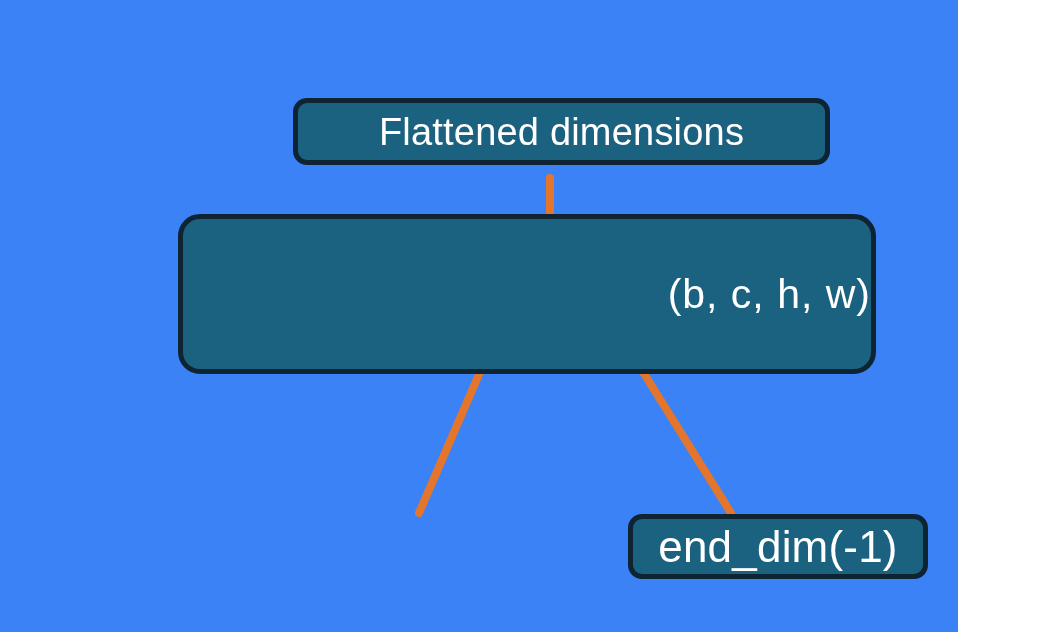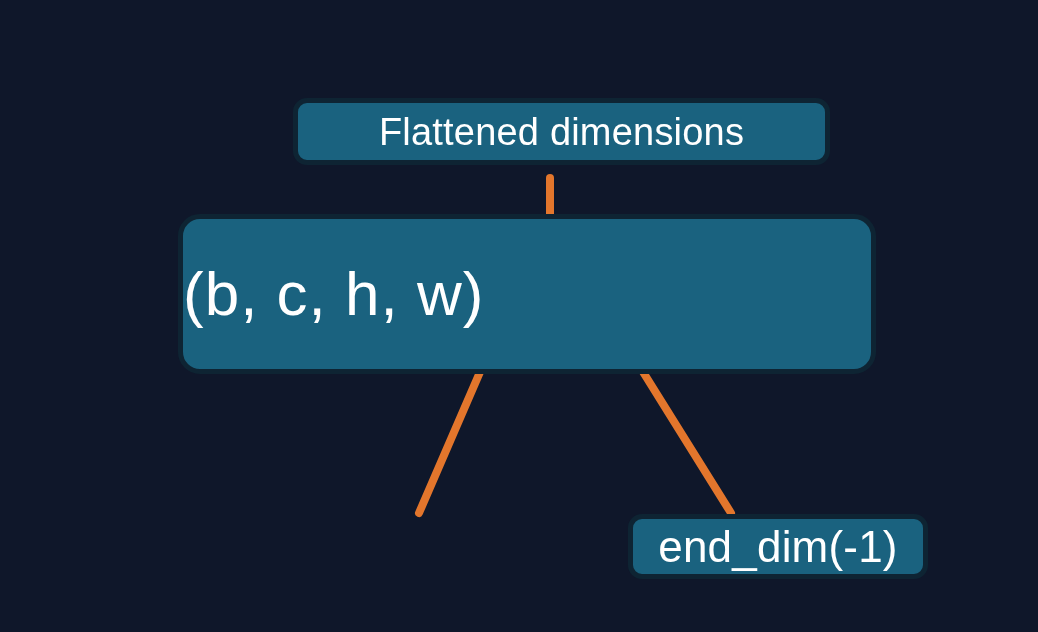--- a/index.html
+++ b/index.html
@@ -5,23 +5,23 @@
   html, body {
     margin: 0;
     padding: 0;
     background: #ffffff;
   }
   body {
     font-family: "Liberation Sans", sans-serif;
   }
   #canvas {
     position: relative;
-    width: 1038px;
+    width: 958px;
     height: 632px;
-    background: #0f172a;
+    background: #3b82f6;
     overflow: hidden;
   }
   #overlay {
     position: absolute;
     left: 0;
     top: 0;
     width: 1038px;
     height: 632px;
     pointer-events: none;
   }
@@ -51,26 +51,26 @@
   }
   #node-shape {
     left: 178px;
     top: 214px;
     width: 698px;
     height: 160px;
     border-radius: 22px;
   }
   #node-shape .shape-label {
     position: absolute;
-    left: 0;
+    left: 8px;
     right: 0;
     top: 50%;
     transform: translateY(-50%);
-    text-align: left;
-    font-size: 62px;
+    text-align: right;
+    font-size: 41px;
     color: #ffffff;
     letter-spacing: 1px;
   }
   #node-start-dim {
     left: 268px;
     top: 514px;
     width: 295px;
     height: 65px;
     font-size: 36px;
     border-radius: 14px;

